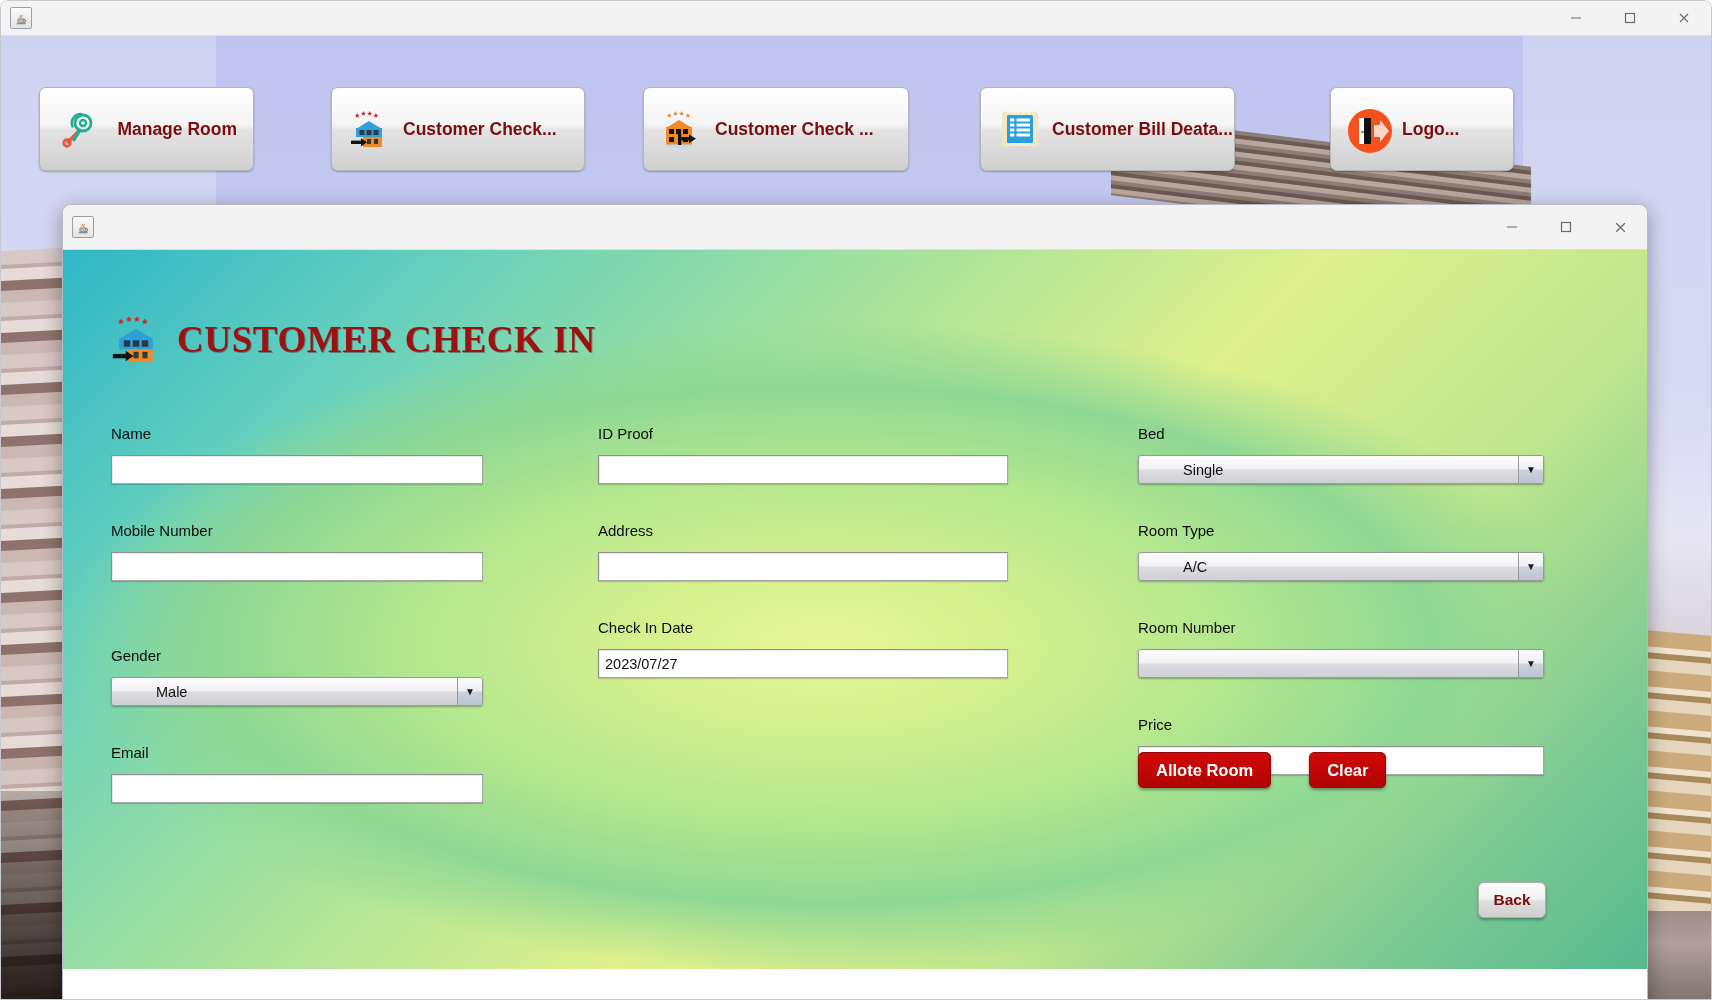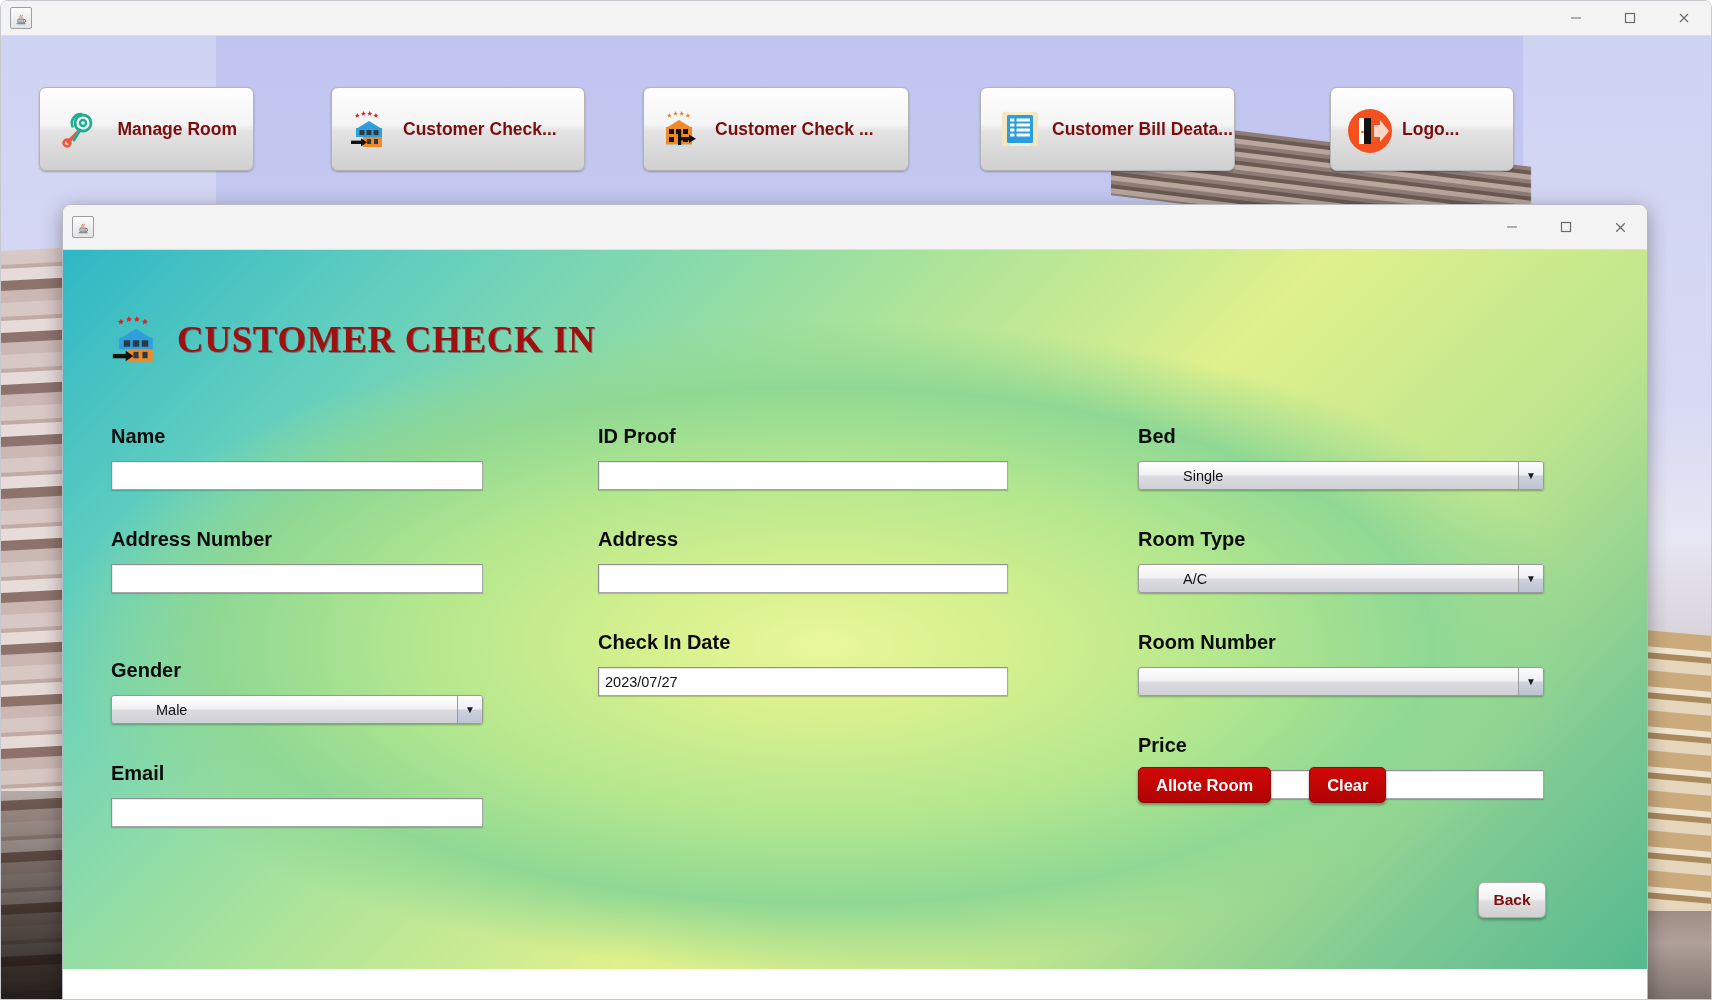--- a/index.html
+++ b/index.html
@@ -184,22 +184,22 @@
   }
 
   
   .col { position: absolute; top: 175px; }
   #col-left  { left: 48px;  width: 372px; }
   #col-mid   { left: 535px; width: 410px; }
   #col-right { left: 1075px; width: 406px; }
 
   .field { margin-bottom: 10px; }
   .f-label {
-    font-size: 20px;
-    font-weight: bold;
+    font-size: 15px;
+    font-weight: normal;
     color: #0c0c0c;
     display: block;
     margin-bottom: 13px;
   }
   .f-input {
     display: block;
     width: 100%;
     height: 29px;
     background: #ffffff;
     border: 1px solid #a6a6a6;
@@ -241,21 +241,21 @@
     width: 25px; height: 100%;
     border-left: 1px solid #9a9a9a;
     background: linear-gradient(to bottom,#fdfdfd 0%,#eceef3 48%,#cdd2dd 52%,#bcc3d1 100%);
     display: flex; align-items: center; justify-content: center;
     font-size: 10px; color: #1a1a1a;
   }
 
   
   #action-row {
     position: absolute;
-    left: 1075px; top: 517px;
+    left: 1075px; top: 502px;
     display: flex;
     gap: 38px;
   }
   .btn-red {
     height: 36px;
     padding: 0 17px;
     border: 1px solid #8e0c0c;
     border-radius: 5px;
     background: linear-gradient(to bottom, #d00808 0%, #c20606 50%, #b00404 100%);
     color: #ffffff;
@@ -486,21 +486,21 @@
 
         <div class="col" id="col-left">
 
           <div class="field">
             <span class="f-label">Name</span>
             <input class="f-input" type="text" value="" style="">
           </div>
           <div class="f-gap-lg"></div>
 
           <div class="field">
-            <span class="f-label">Address Number</span>
+            <span class="f-label">Mobile Number</span>
             <input class="f-input" type="text" value="" style="">
           </div>
           <div class="f-gap-lg"></div>
 
           <div class="f-gap-lg"></div>
 
           <div class="field">
             <span class="f-label">Gender</span>
             <div class="f-combo">
               <span class="combo-text">Male</span>

